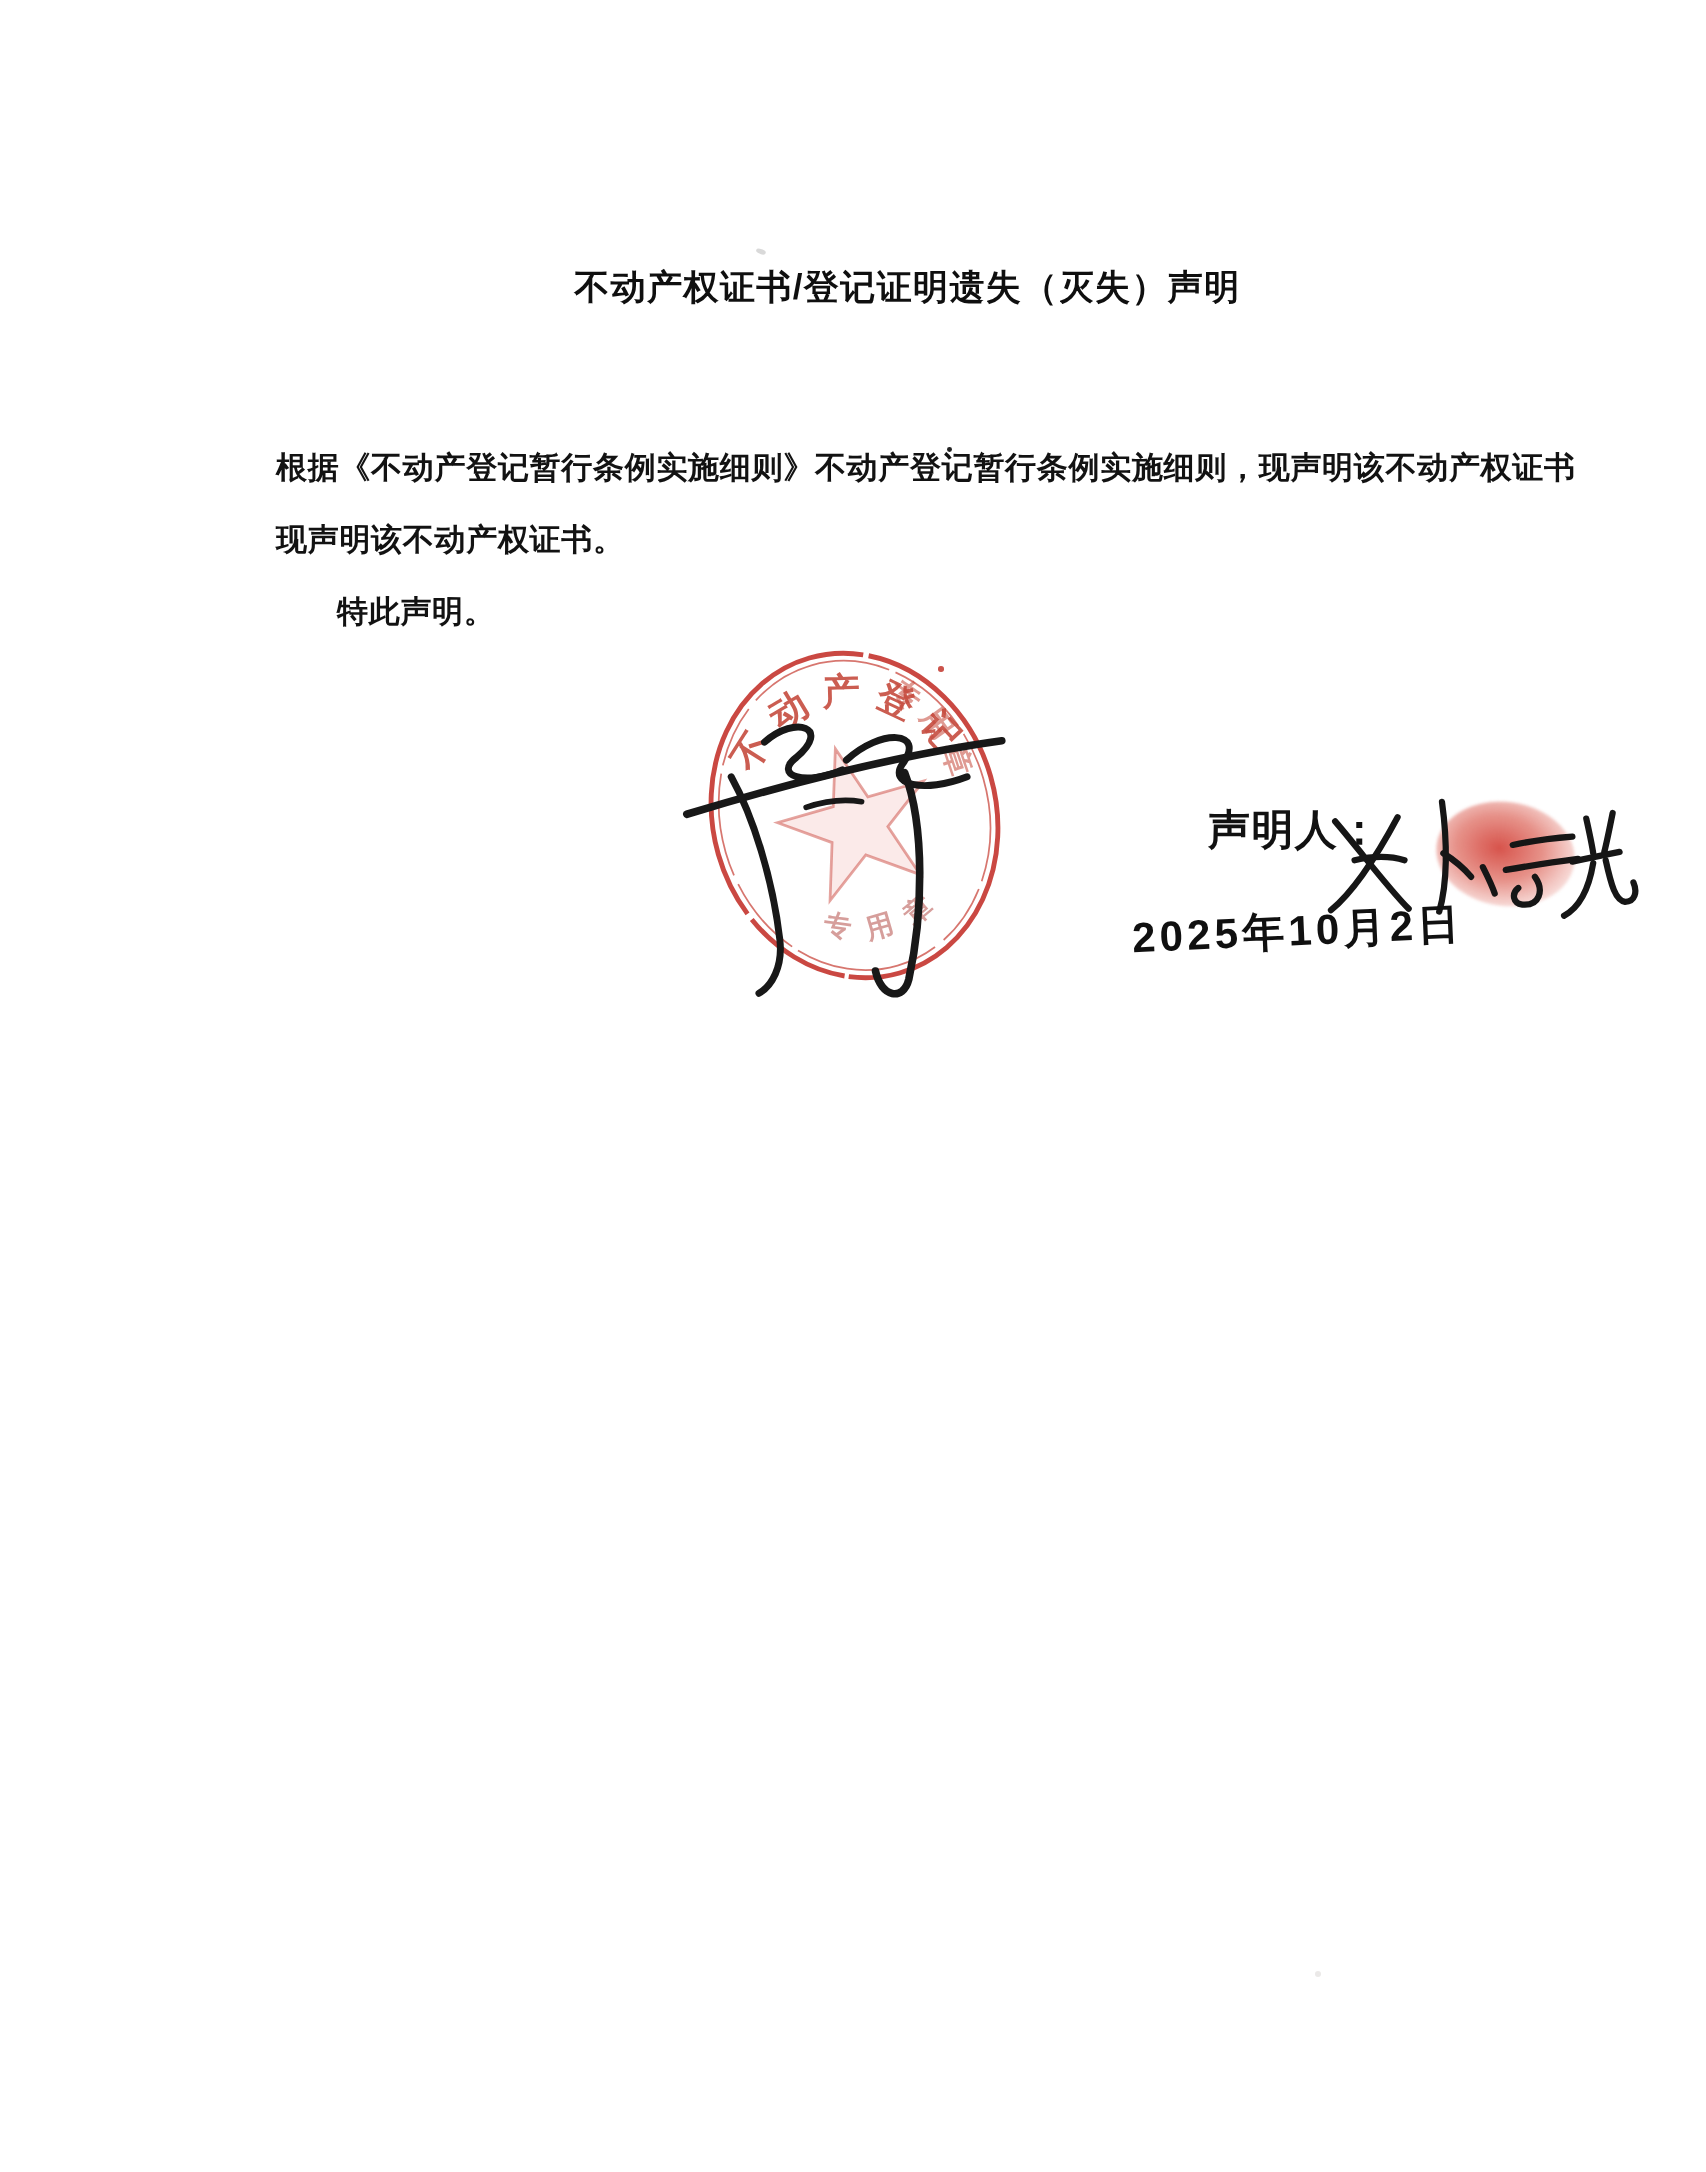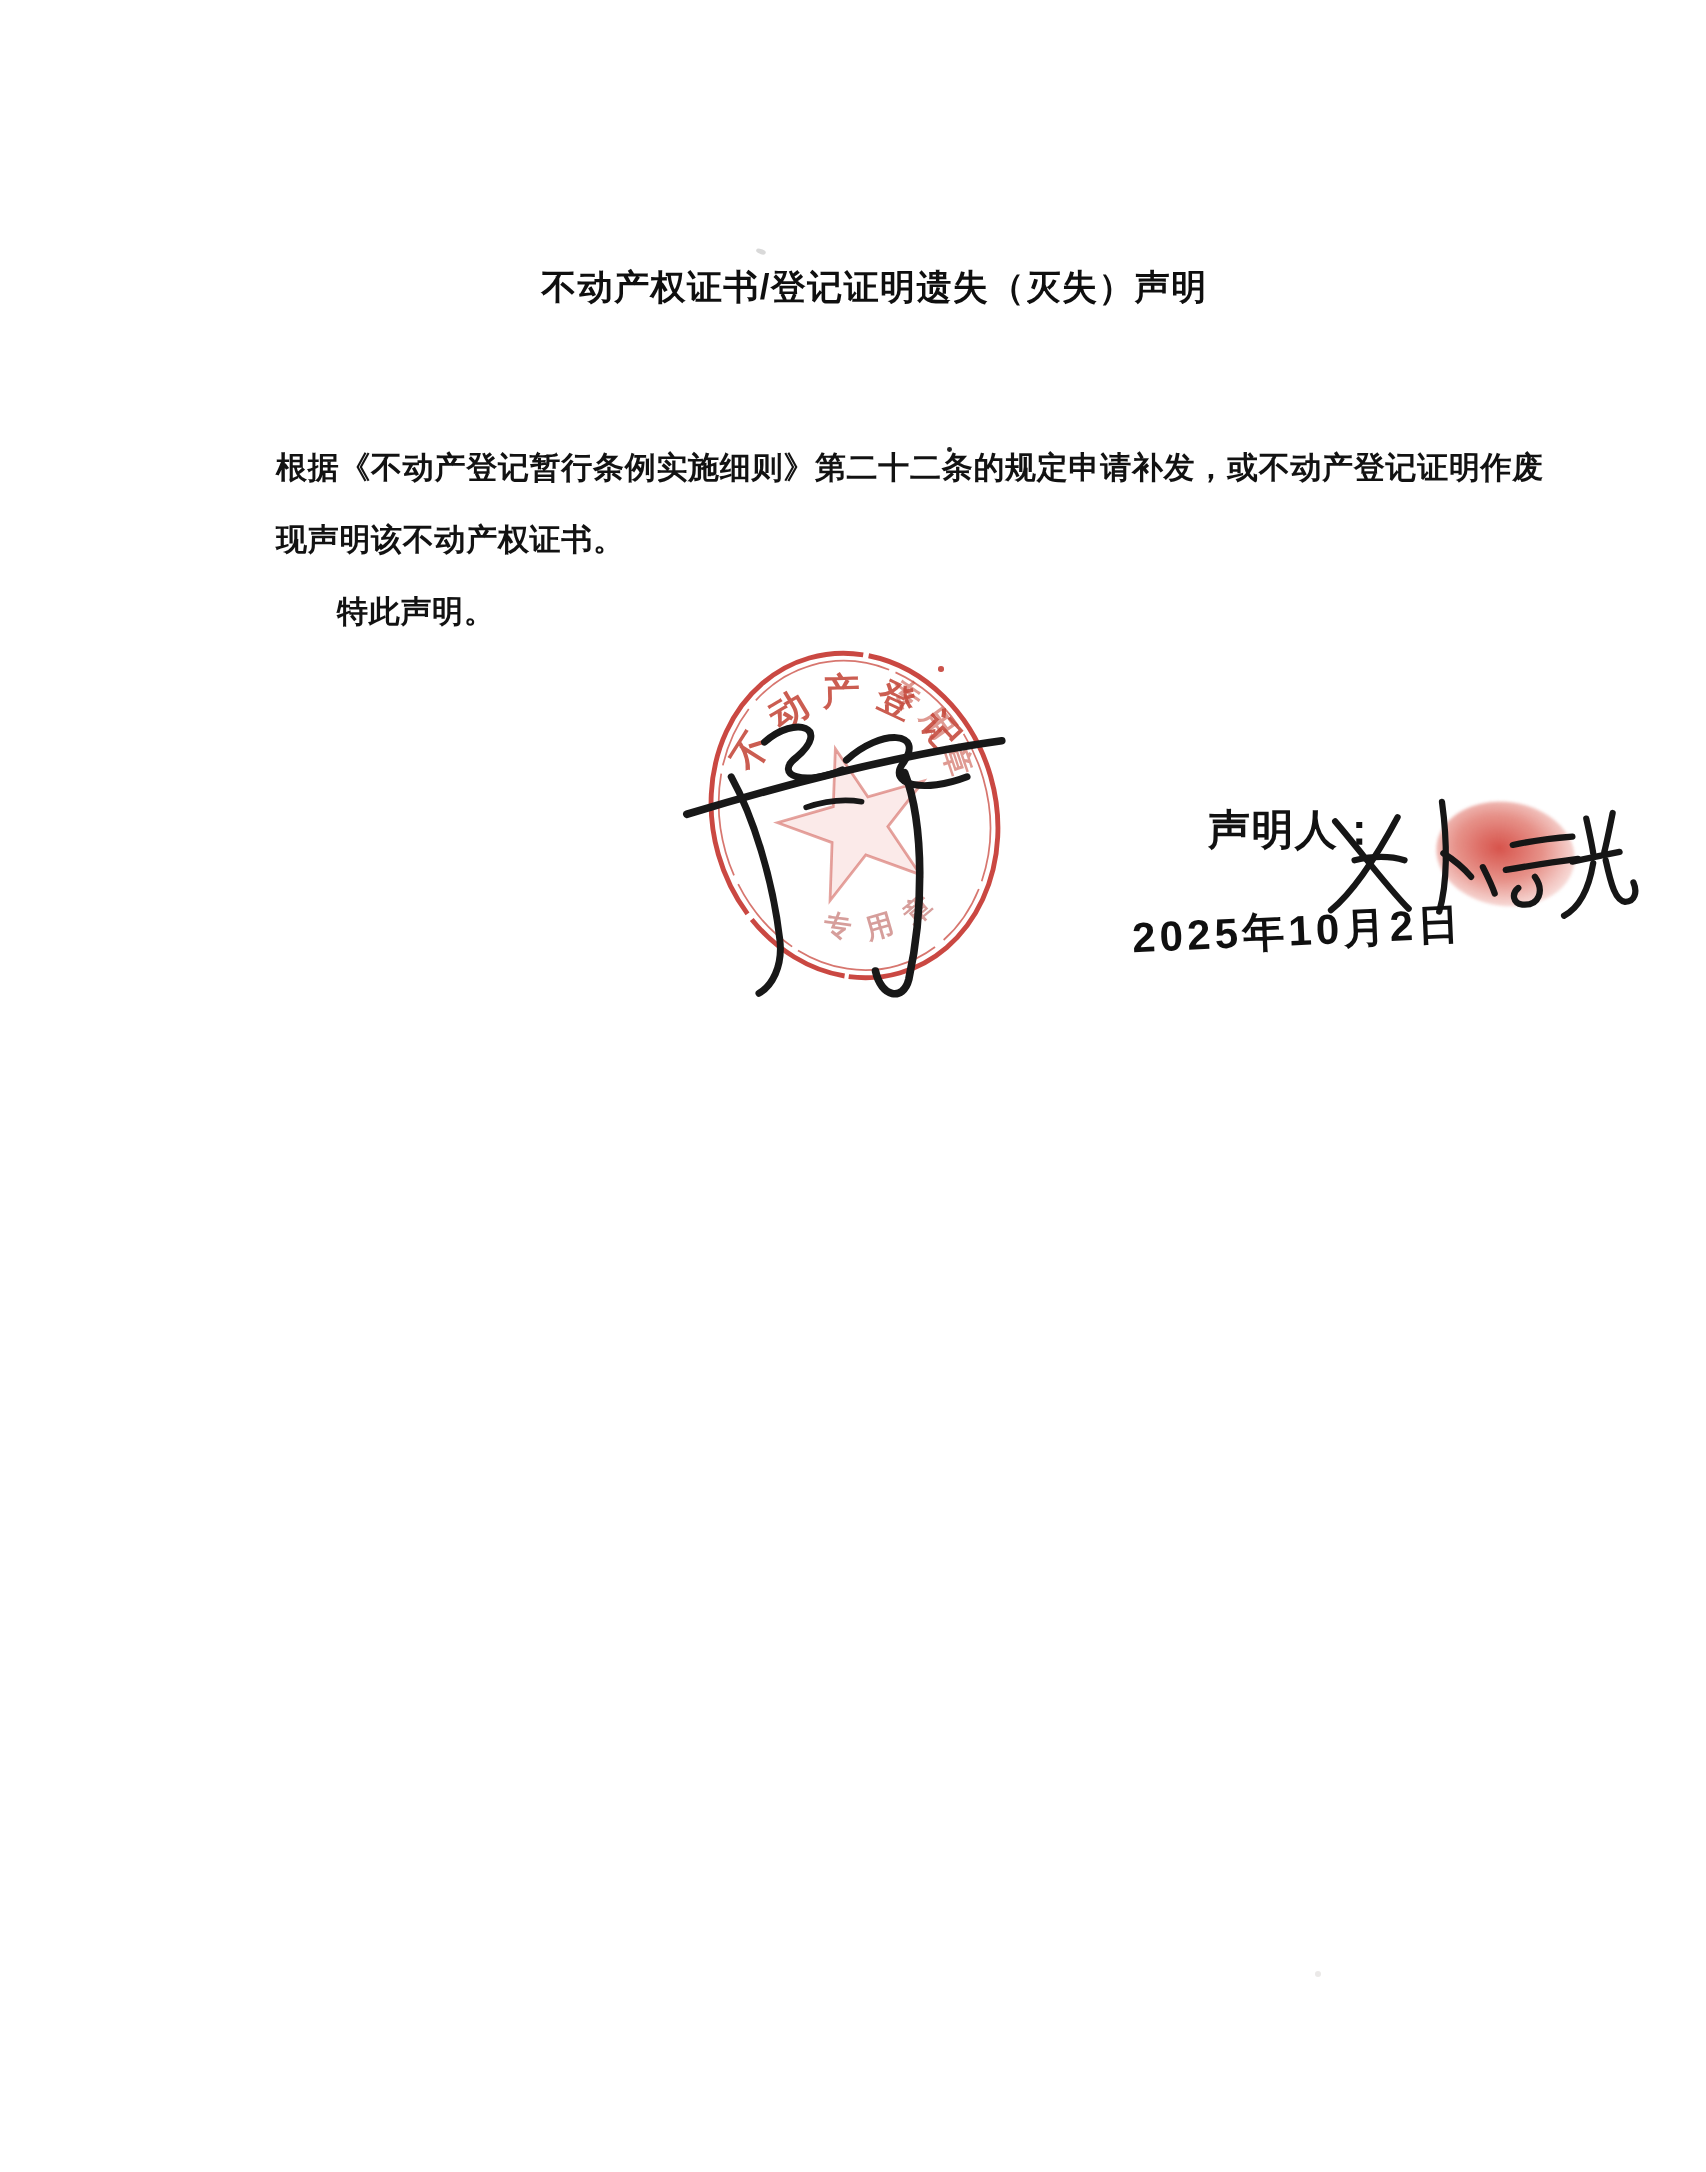--- a/index.html
+++ b/index.html
@@ -5,21 +5,21 @@
   html,body{margin:0;padding:0;background:#e8e8e8;}
   .page{
     position:relative;
     width:1706px;height:2172px;
     background:#ffffff;
     font-family:"Liberation Sans","DejaVu Sans",sans-serif;
     color:#151515;
     overflow:hidden;
   }
   .doc-title{
-    position:absolute;left:284px;top:264px;width:1181px;
+    position:absolute;left:317px;top:264px;width:1181px;
     text-align:center;
     font-size:35px;font-weight:700;letter-spacing:1.4px;
     color:#0f0f0f;
   }
   .body-text{
     position:absolute;left:276px;top:432px;width:1320px;
     font-size:31px;line-height:72px;font-weight:600;
     letter-spacing:0.7px;color:#121212;
   }
   .body-line{white-space:nowrap;}
@@ -55,21 +55,21 @@
   .speck.faint{width:6.3px;height:6.3px;background:#d8d4d2;left:1315px;top:1971px;opacity:.5;}
 </style>
 </head>
 <body>
 
 <div class="page">
 
   <div class="doc-title">不动产权证书/登记证明遗失（灭失）声明</div>
 
   <div class="body-text">
-    <div class="body-line">根据《不动产登记暂行条例实施细则》第二十二条的规定申请补发，或不动产登记证明作废</div>
+    <div class="body-line">根据《不动产登记暂行条例实施细则》不动产登记暂行条例实施细则，现声明该不动产权证书</div>
     <div class="body-line">现声明该不动产权证书。</div>
     <div class="body-line indent">特此声明。</div>
   </div>
 
   <svg class="stamp-svg" width="313" height="361" viewBox="0 0 450 520">
     <g transform="rotate(-16 225 260)">
       <ellipse cx="225" cy="260" rx="204" ry="236" fill="none" stroke="#c0251d" stroke-width="7" stroke-dasharray="420 6 160 10 520 8" opacity="0.9"></ellipse>
       <ellipse cx="225" cy="260" rx="193" ry="225" fill="none" stroke="#c53b30" stroke-width="2.5" stroke-dasharray="150 12 90 16 210 10 120 14" opacity="0.75"></ellipse>
       <polygon points="225,160 250.9,239.4 334.4,239.5 266.8,288.6 292.6,368 225,319 157.4,368 183.2,288.6 115.6,239.5 199.1,239.4" fill="rgba(230,120,110,0.16)" stroke="rgba(200,60,50,0.5)" stroke-width="4"></polygon>
       <defs>

